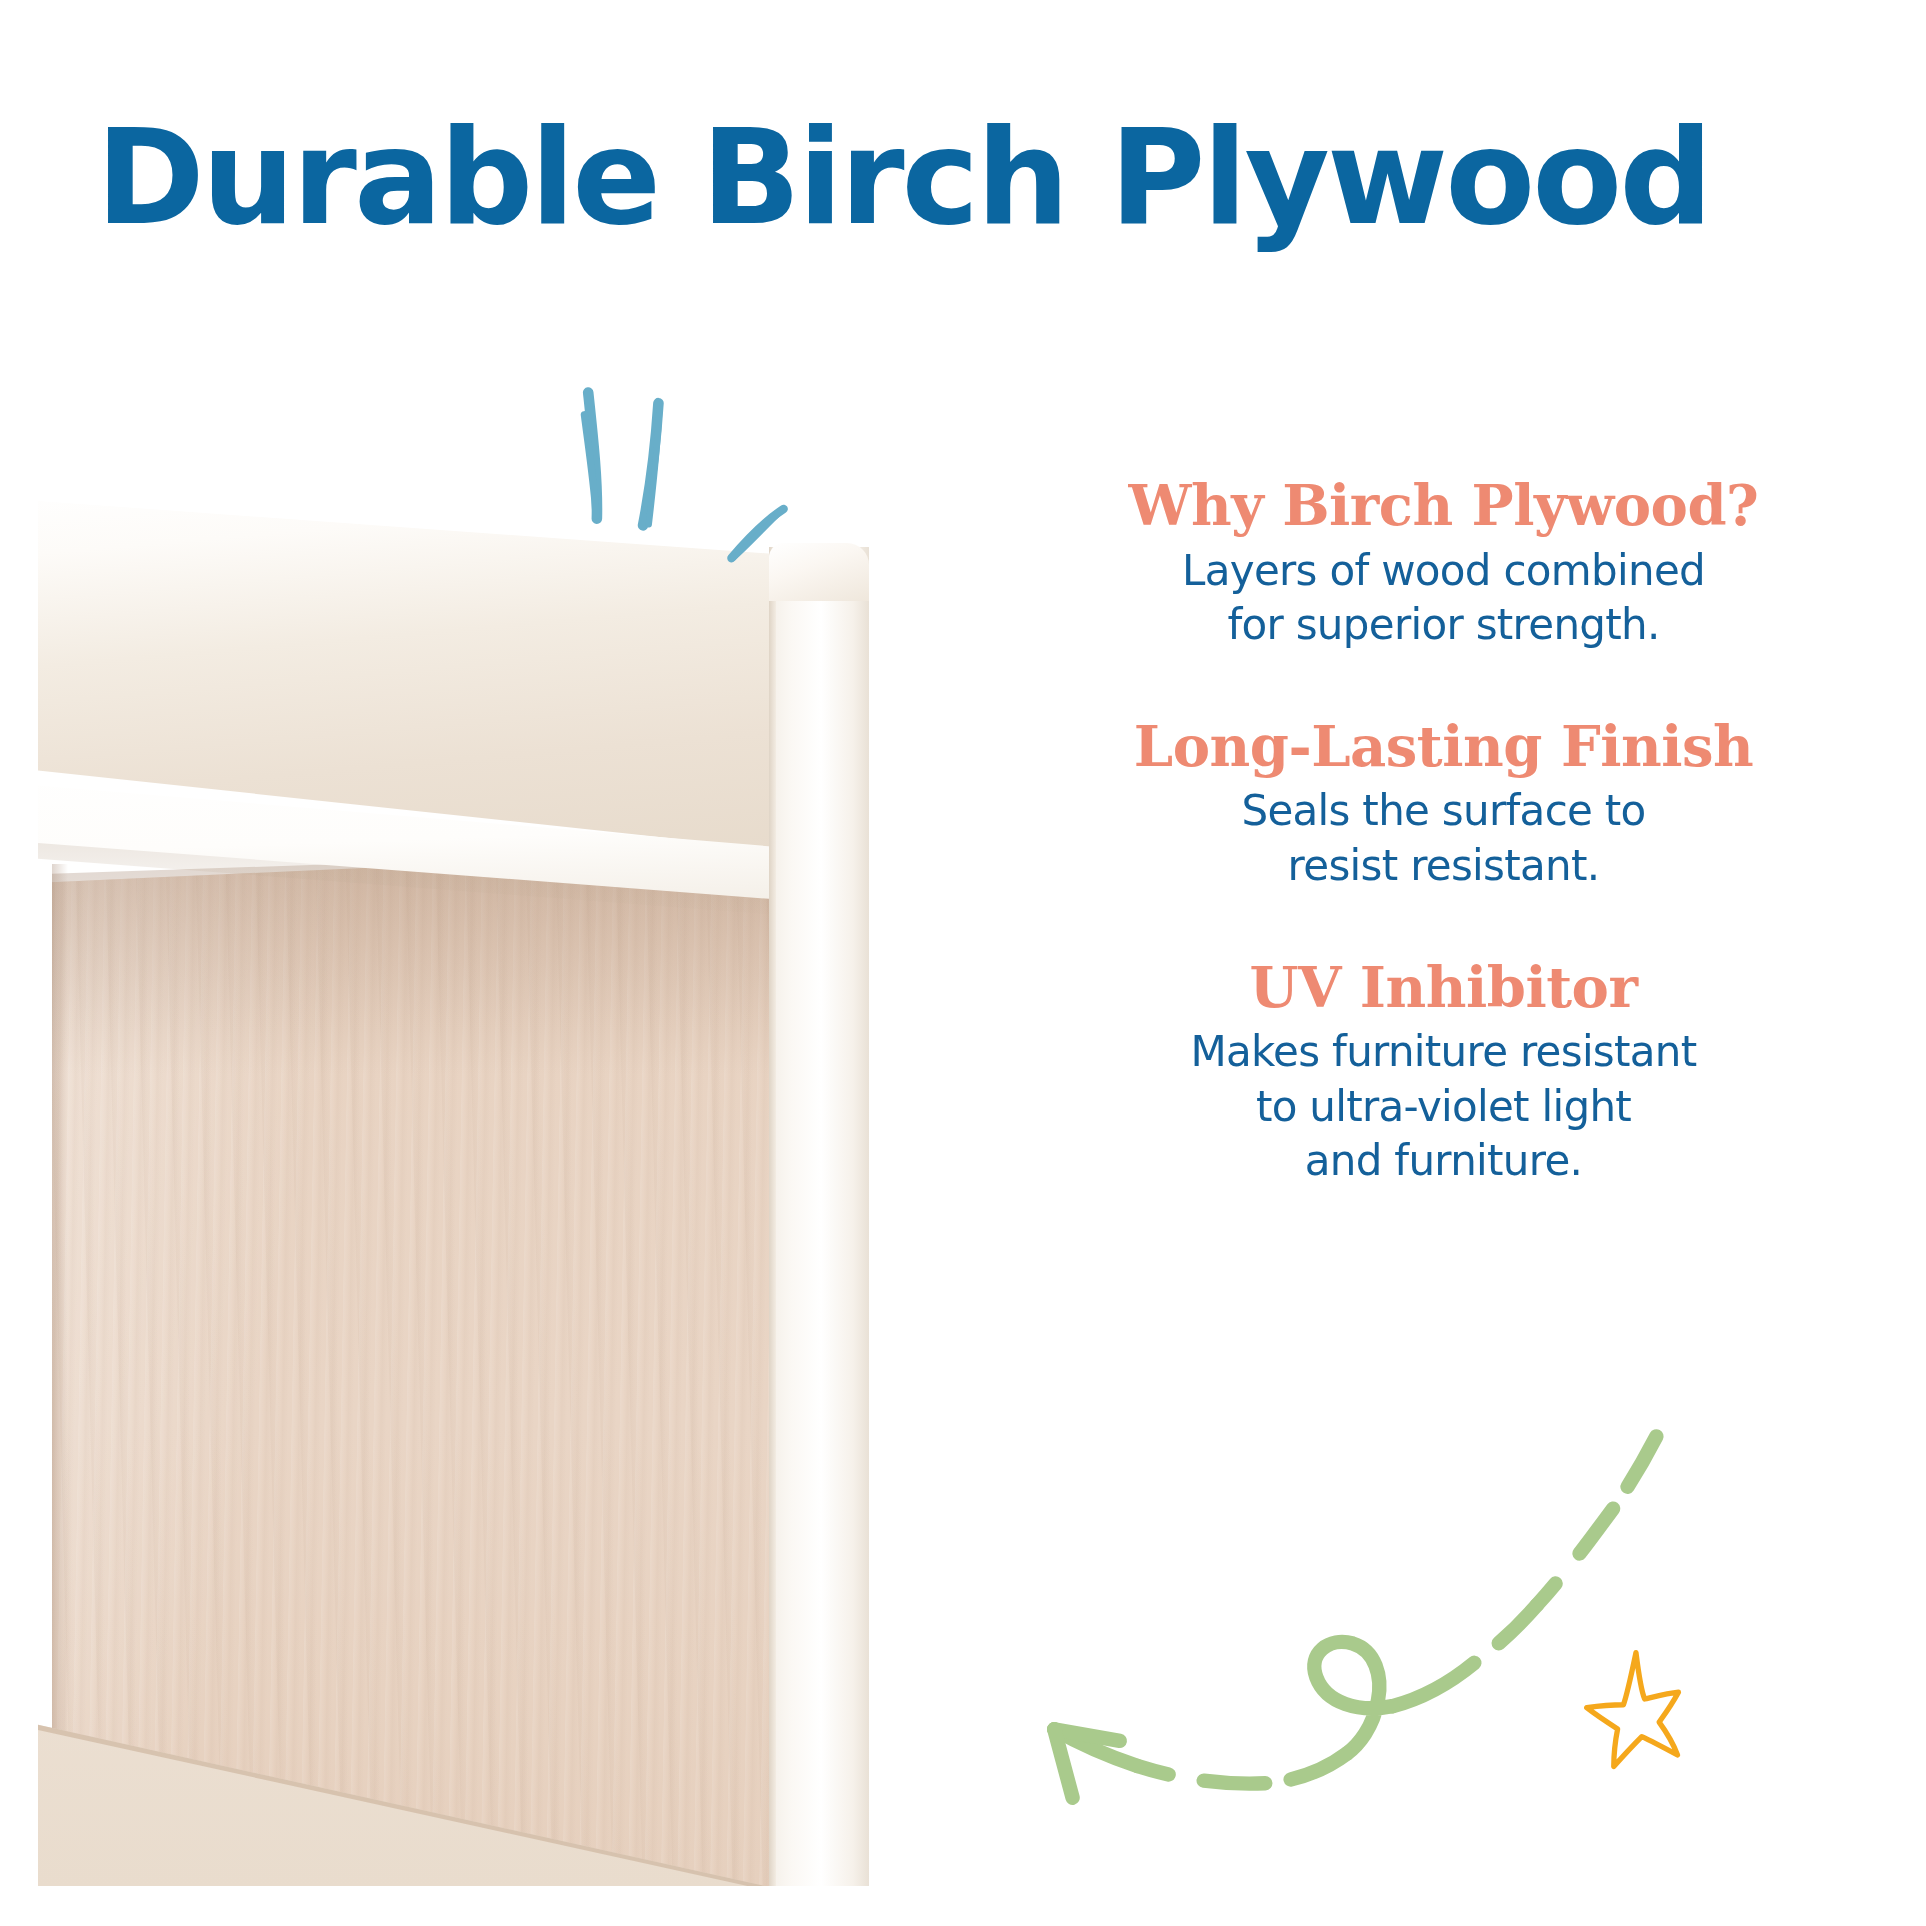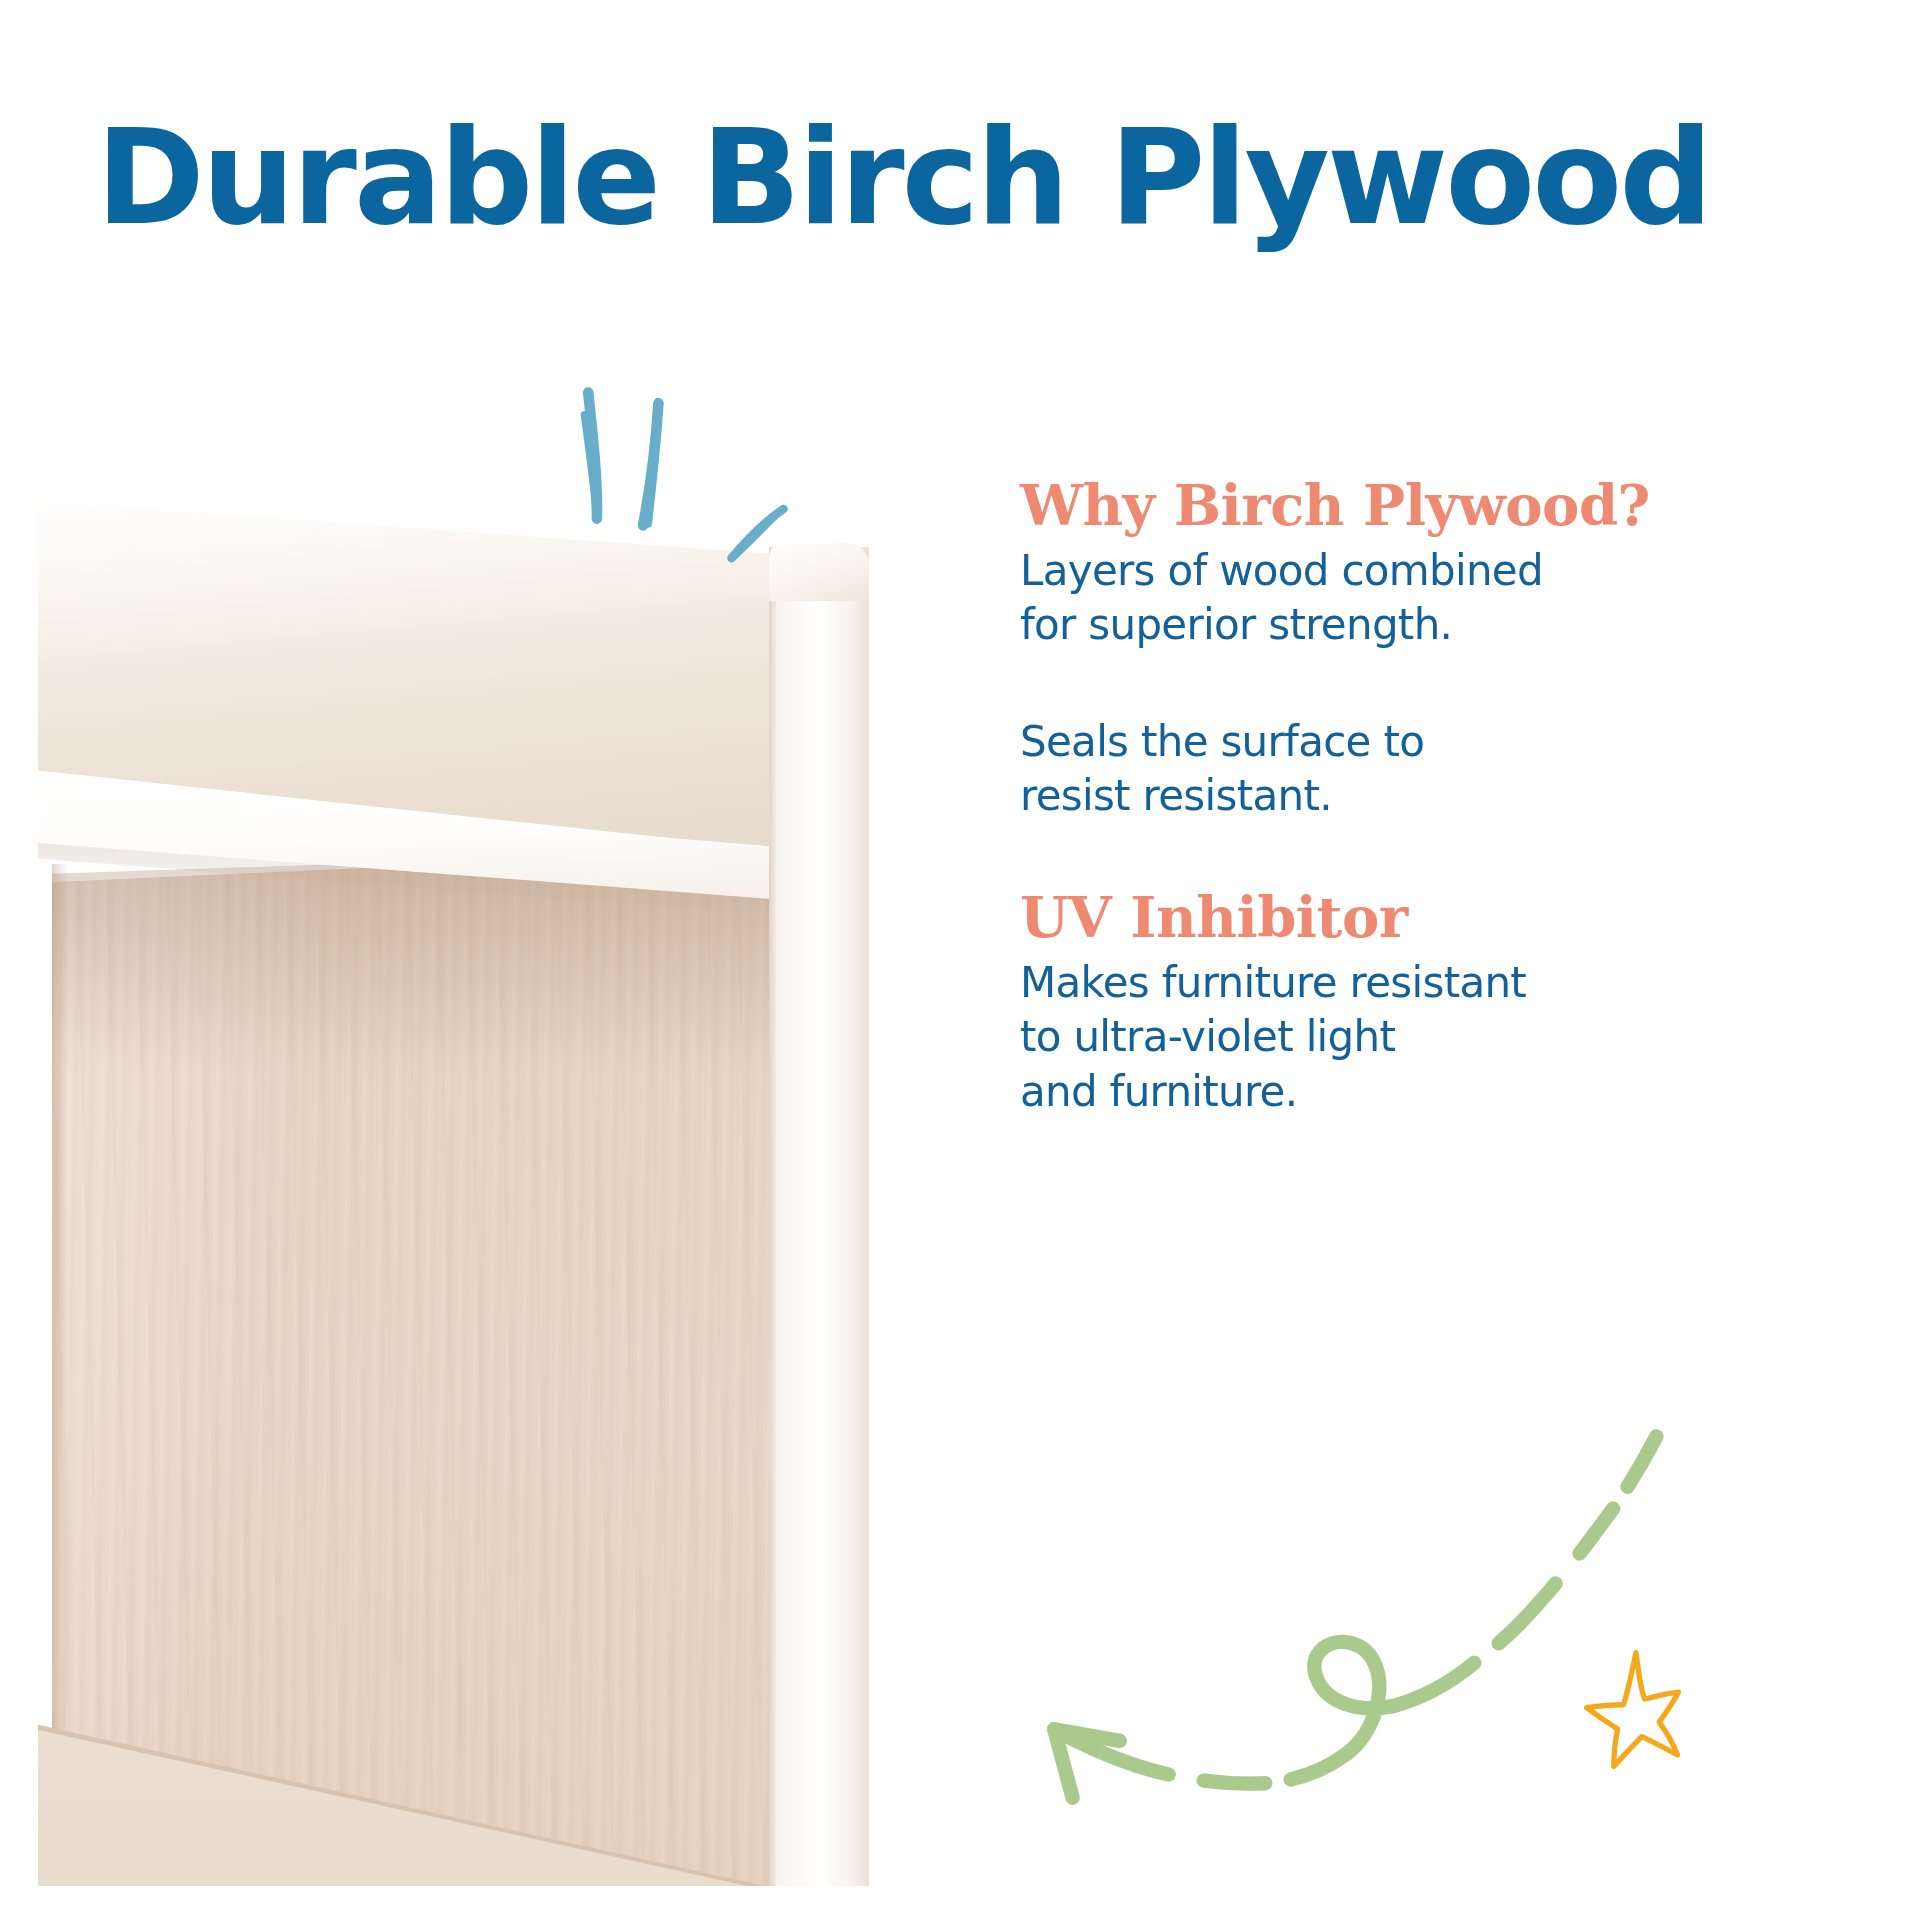--- a/index.html
+++ b/index.html
@@ -128,21 +128,21 @@
 
   
   #decor-sparkles{ position:absolute; left:568px; top:380px; width:356px; height:207px; }
   #decor-arrow{ position:absolute; left:1035px; top:1421px; width:684px; height:448px; }
   #decor-star{ position:absolute; left:1579px; top:1642px; width:140px; height:140px; }
 
   
   #feature-column{
     position:absolute; left:1020px; top:474px; width:847px;
   }
-  .feature-block{ margin-bottom:62px; }
+  .feature-block{ margin-bottom:62px;text-align:center; }
   .feature-block:last-child{ margin-bottom:0; }
   .feature-heading{
     font-family:"DejaVu Serif","Liberation Serif",serif;
     font-weight:700;
     font-size:56px;
     line-height:1.14;
     color:#EE8A72;
     letter-spacing:-0.5px;
     margin-bottom:5.8px;
     white-space:nowrap;
@@ -226,20 +226,21 @@
 
 <div id="feature-column">
 
   <div class="feature-block">
     <div class="feature-heading">Why Birch Plywood?</div>
     <div class="feature-line">Layers of wood combined</div>
     <div class="feature-line">for superior strength.</div>
   </div>
 
   <div class="feature-block">
+    <div class="feature-heading">Long-Lasting Finish</div>
     <div class="feature-line">Seals the surface to</div>
     <div class="feature-line">resist resistant.</div>
   </div>
 
   <div class="feature-block">
     <div class="feature-heading">UV Inhibitor</div>
     <div class="feature-line">Makes furniture resistant</div>
     <div class="feature-line">to ultra-violet light</div>
     <div class="feature-line">and furniture.</div>
   </div>

